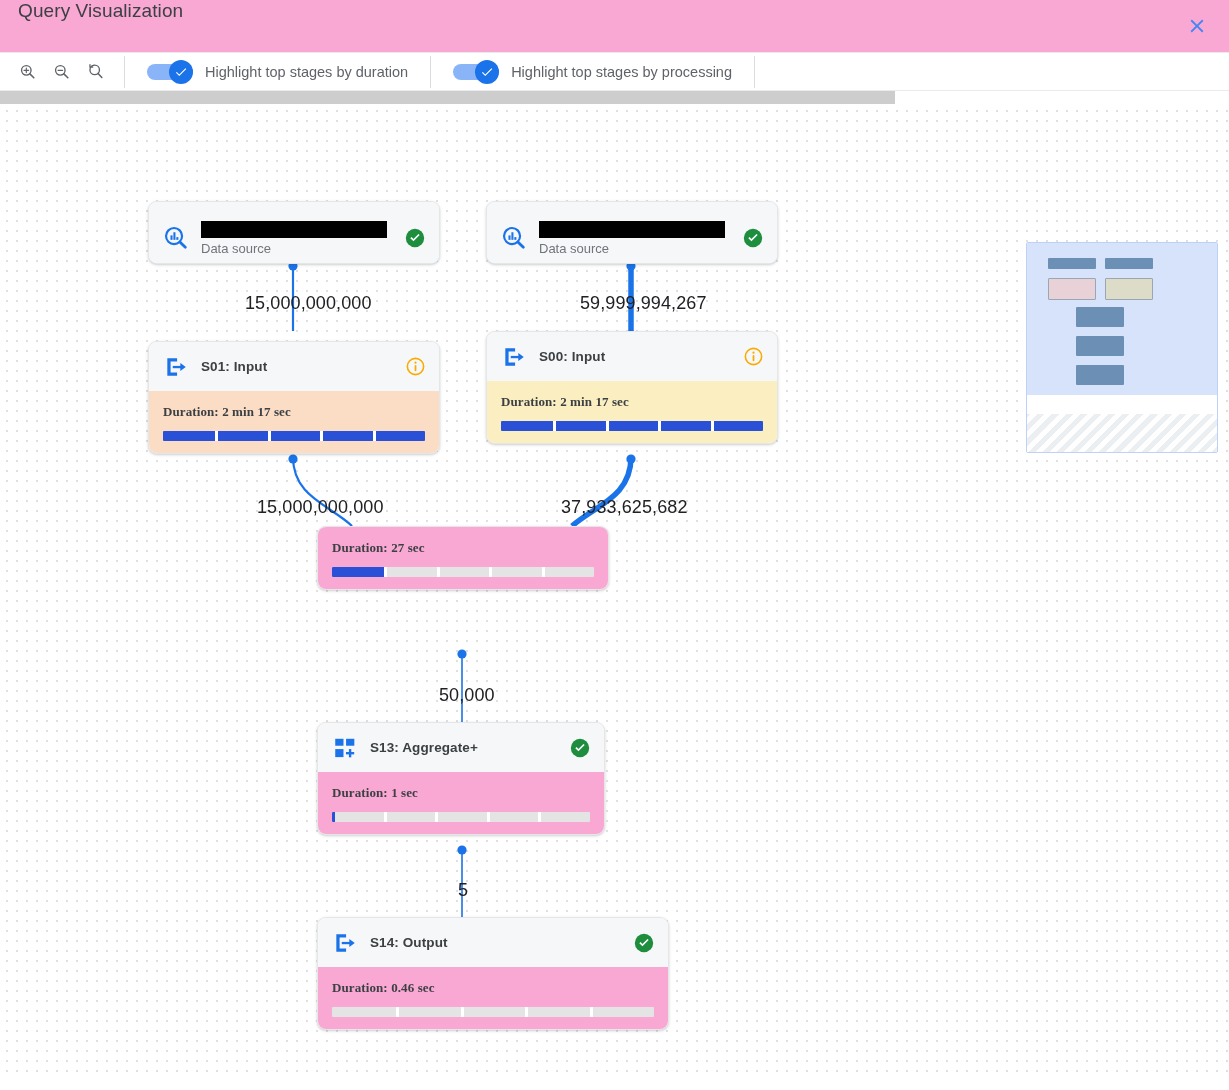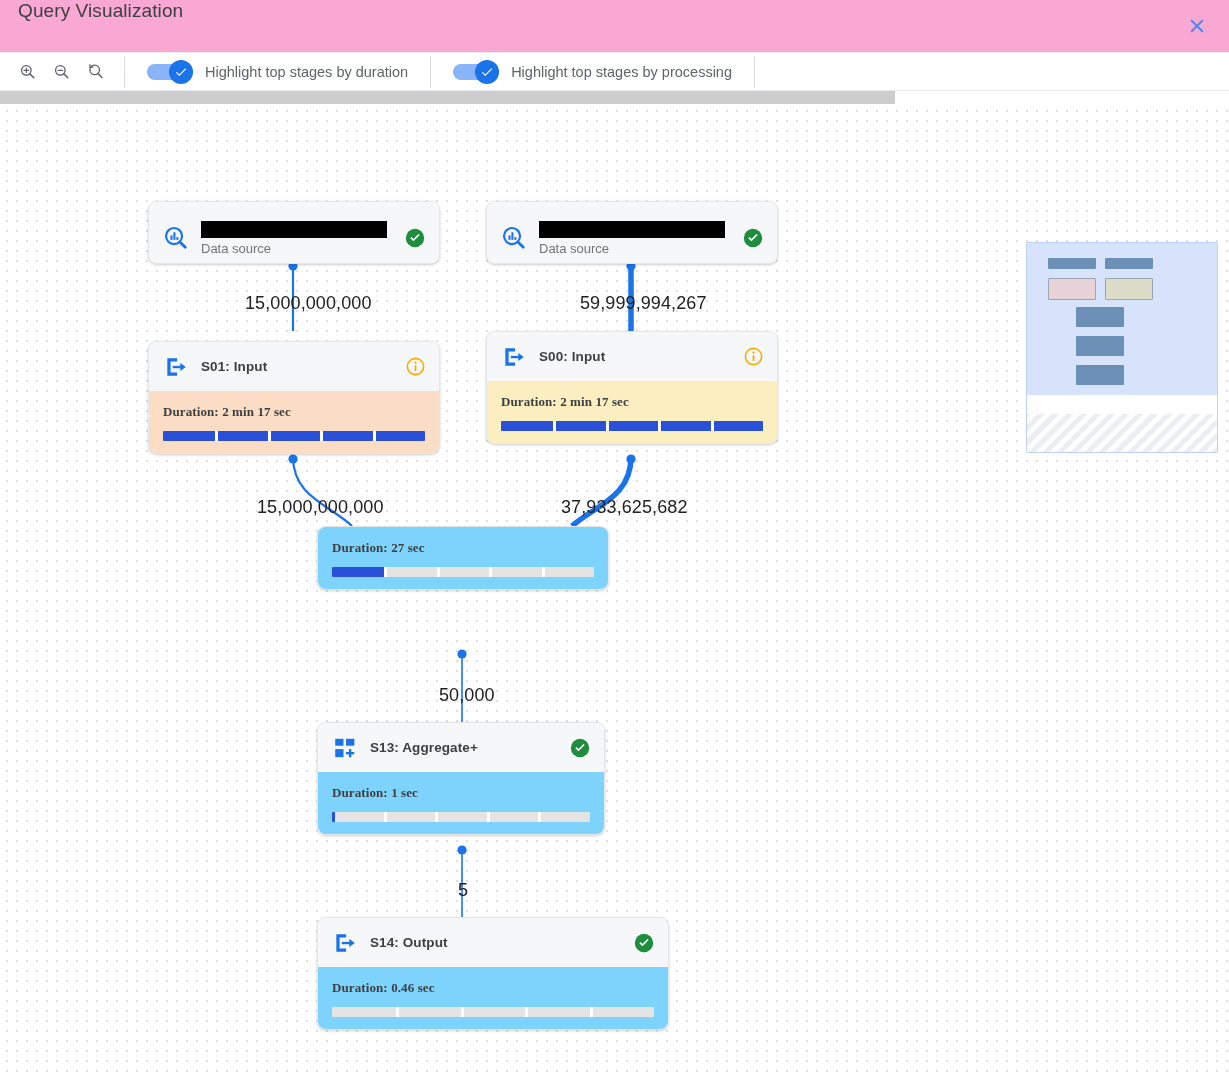--- a/index.html
+++ b/index.html
@@ -167,21 +167,21 @@
     display: block;
   }
   .ds-sub {
     font-size: 13px;
     color: #70757a;
     margin-top: 3px;
     display: block;
   }
   .node-body {
     padding: 13px 14px 12px 14px;
-    background: #7dd3fc;
+    background: #f9a8d4;
   }
   .node-body.warm { background: #fbddc6; }
   .node-body.yellow { background: #fbefc2; }
   .duration-text {
     font-size: 13px;
     color: #3c4043;
     font-weight: bold;
     margin-bottom: 11px;
     letter-spacing: .1px;
     font-family: Liberation Serif, serif;

